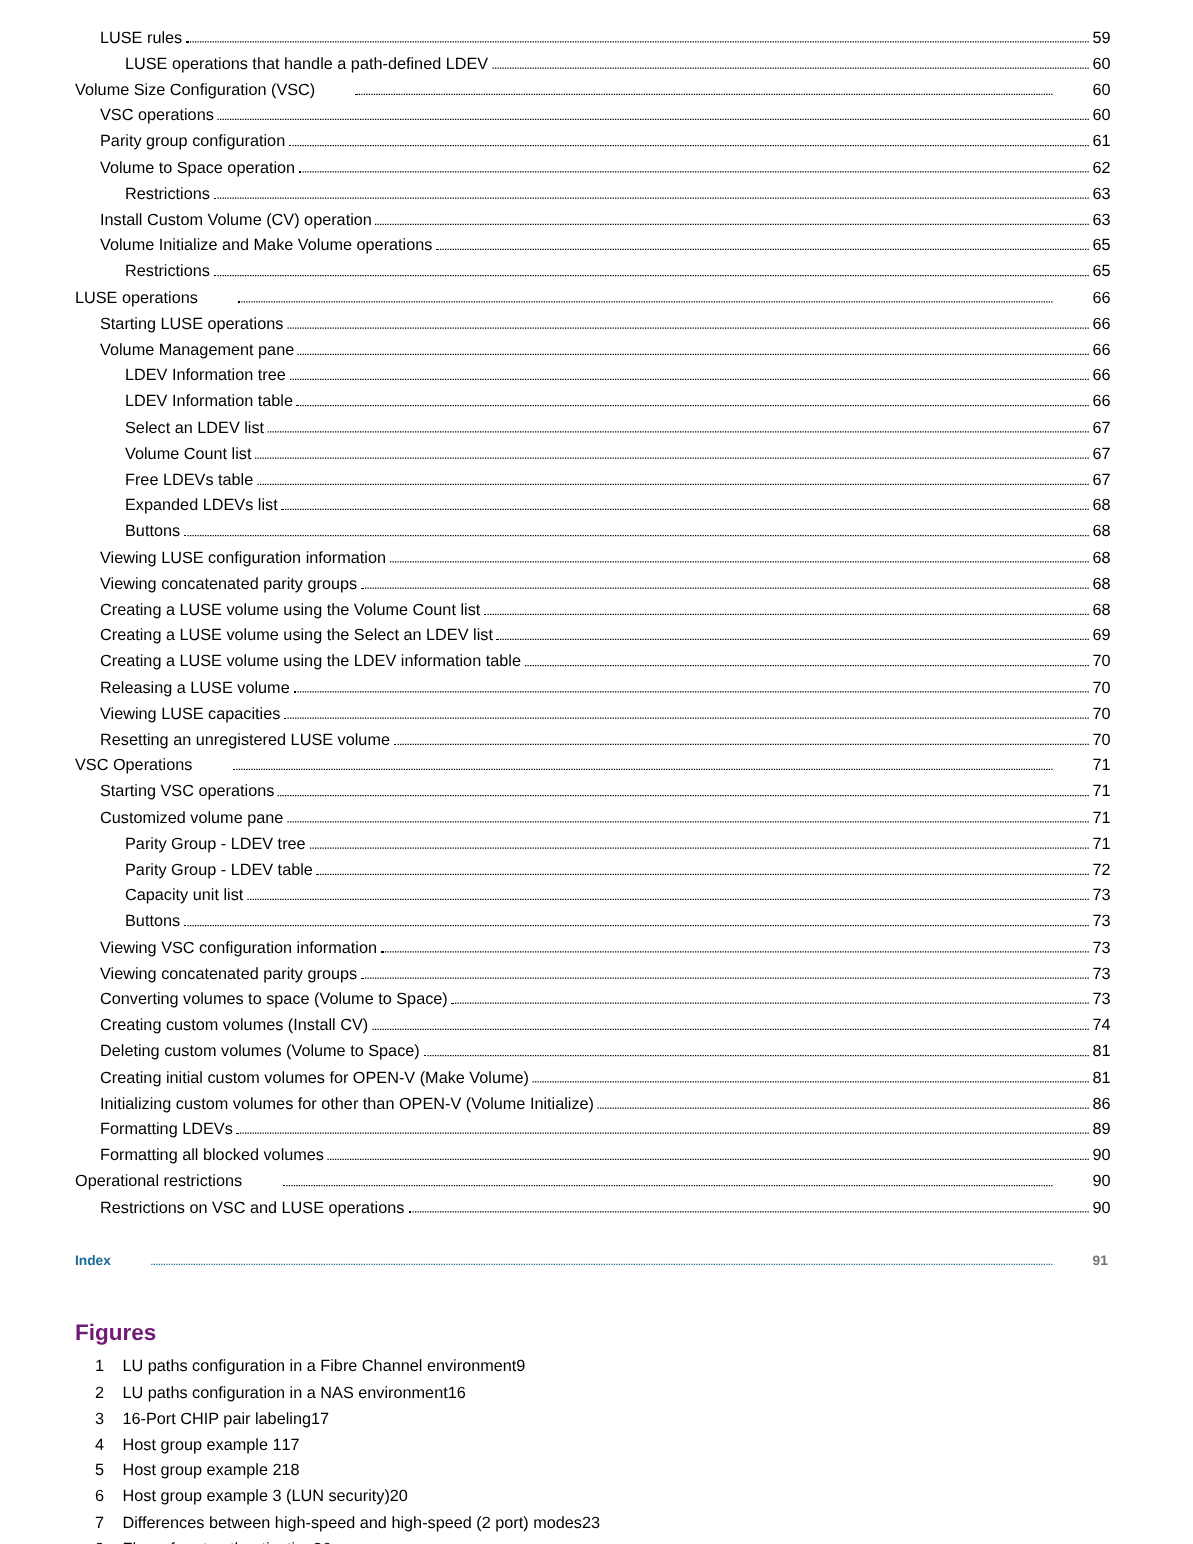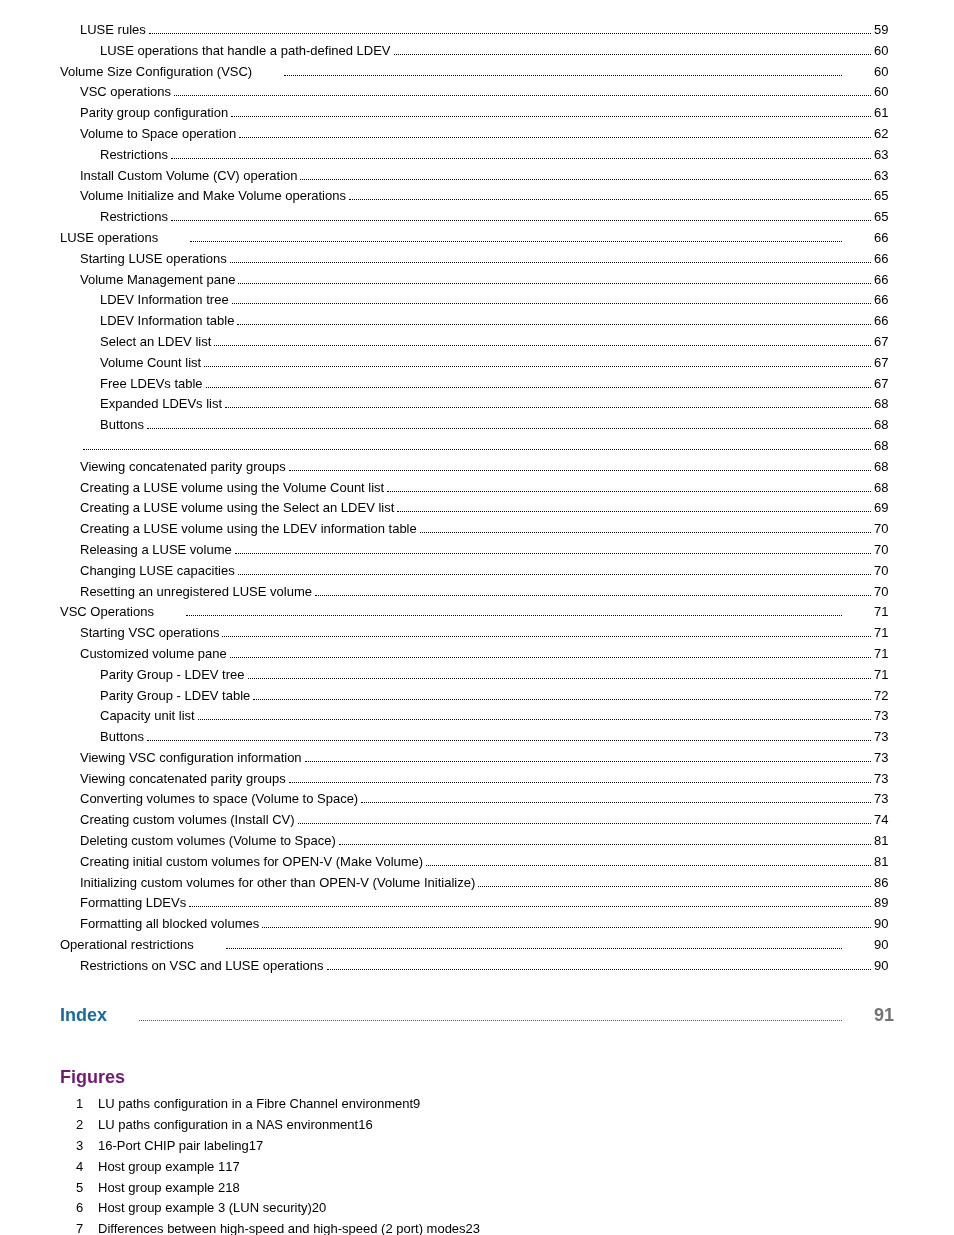--- a/index.html
+++ b/index.html
@@ -43,21 +43,21 @@
     }
 
     
     .indent-0 { padding-left: 0px; gap: 29px; }
     .indent-1 { padding-left: 20px; }
     .indent-2 { padding-left: 40px; }
 
     
     .section-heading {
       color: #1a6b9a;
-      font-size: 18px;
+      font-size: 11px;
       font-weight: bold;
       margin-top: 20px;
       margin-bottom: 6px;
     }
 
     .section-heading .dots {
       border-bottom: 1px dotted #1a6b9a;
     }
 
     .section-heading .page-num {
@@ -184,20 +184,21 @@
       <span class="entry-text">Expanded LDEVs list</span>
       <span class="dots"></span>
       <span class="page-num">68</span>
     </div>
     <div class="toc-entry indent-2">
       <span class="entry-text">Buttons</span>
       <span class="dots"></span>
       <span class="page-num">68</span>
     </div>
     <div class="toc-entry indent-1">
+      <span class="entry-text">Viewing LUSE configuration information</span>
       <span class="dots"></span>
       <span class="page-num">68</span>
     </div>
     <div class="toc-entry indent-1">
       <span class="entry-text">Viewing concatenated parity groups</span>
       <span class="dots"></span>
       <span class="page-num">68</span>
     </div>
     <div class="toc-entry indent-1">
       <span class="entry-text">Creating a LUSE volume using the Volume Count list</span>
@@ -213,21 +214,21 @@
       <span class="entry-text">Creating a LUSE volume using the LDEV information table</span>
       <span class="dots"></span>
       <span class="page-num">70</span>
     </div>
     <div class="toc-entry indent-1">
       <span class="entry-text">Releasing a LUSE volume</span>
       <span class="dots"></span>
       <span class="page-num">70</span>
     </div>
     <div class="toc-entry indent-1">
-      <span class="entry-text">Changing LUSE capacities</span>
+      <span class="entry-text">Viewing LUSE capacities</span>
       <span class="dots"></span>
       <span class="page-num">70</span>
     </div>
     <div class="toc-entry indent-1">
       <span class="entry-text">Resetting an unregistered LUSE volume</span>
       <span class="dots"></span>
       <span class="page-num">70</span>
     </div>
     <div class="toc-entry indent-0">
       <span class="entry-text">VSC Operations</span>

